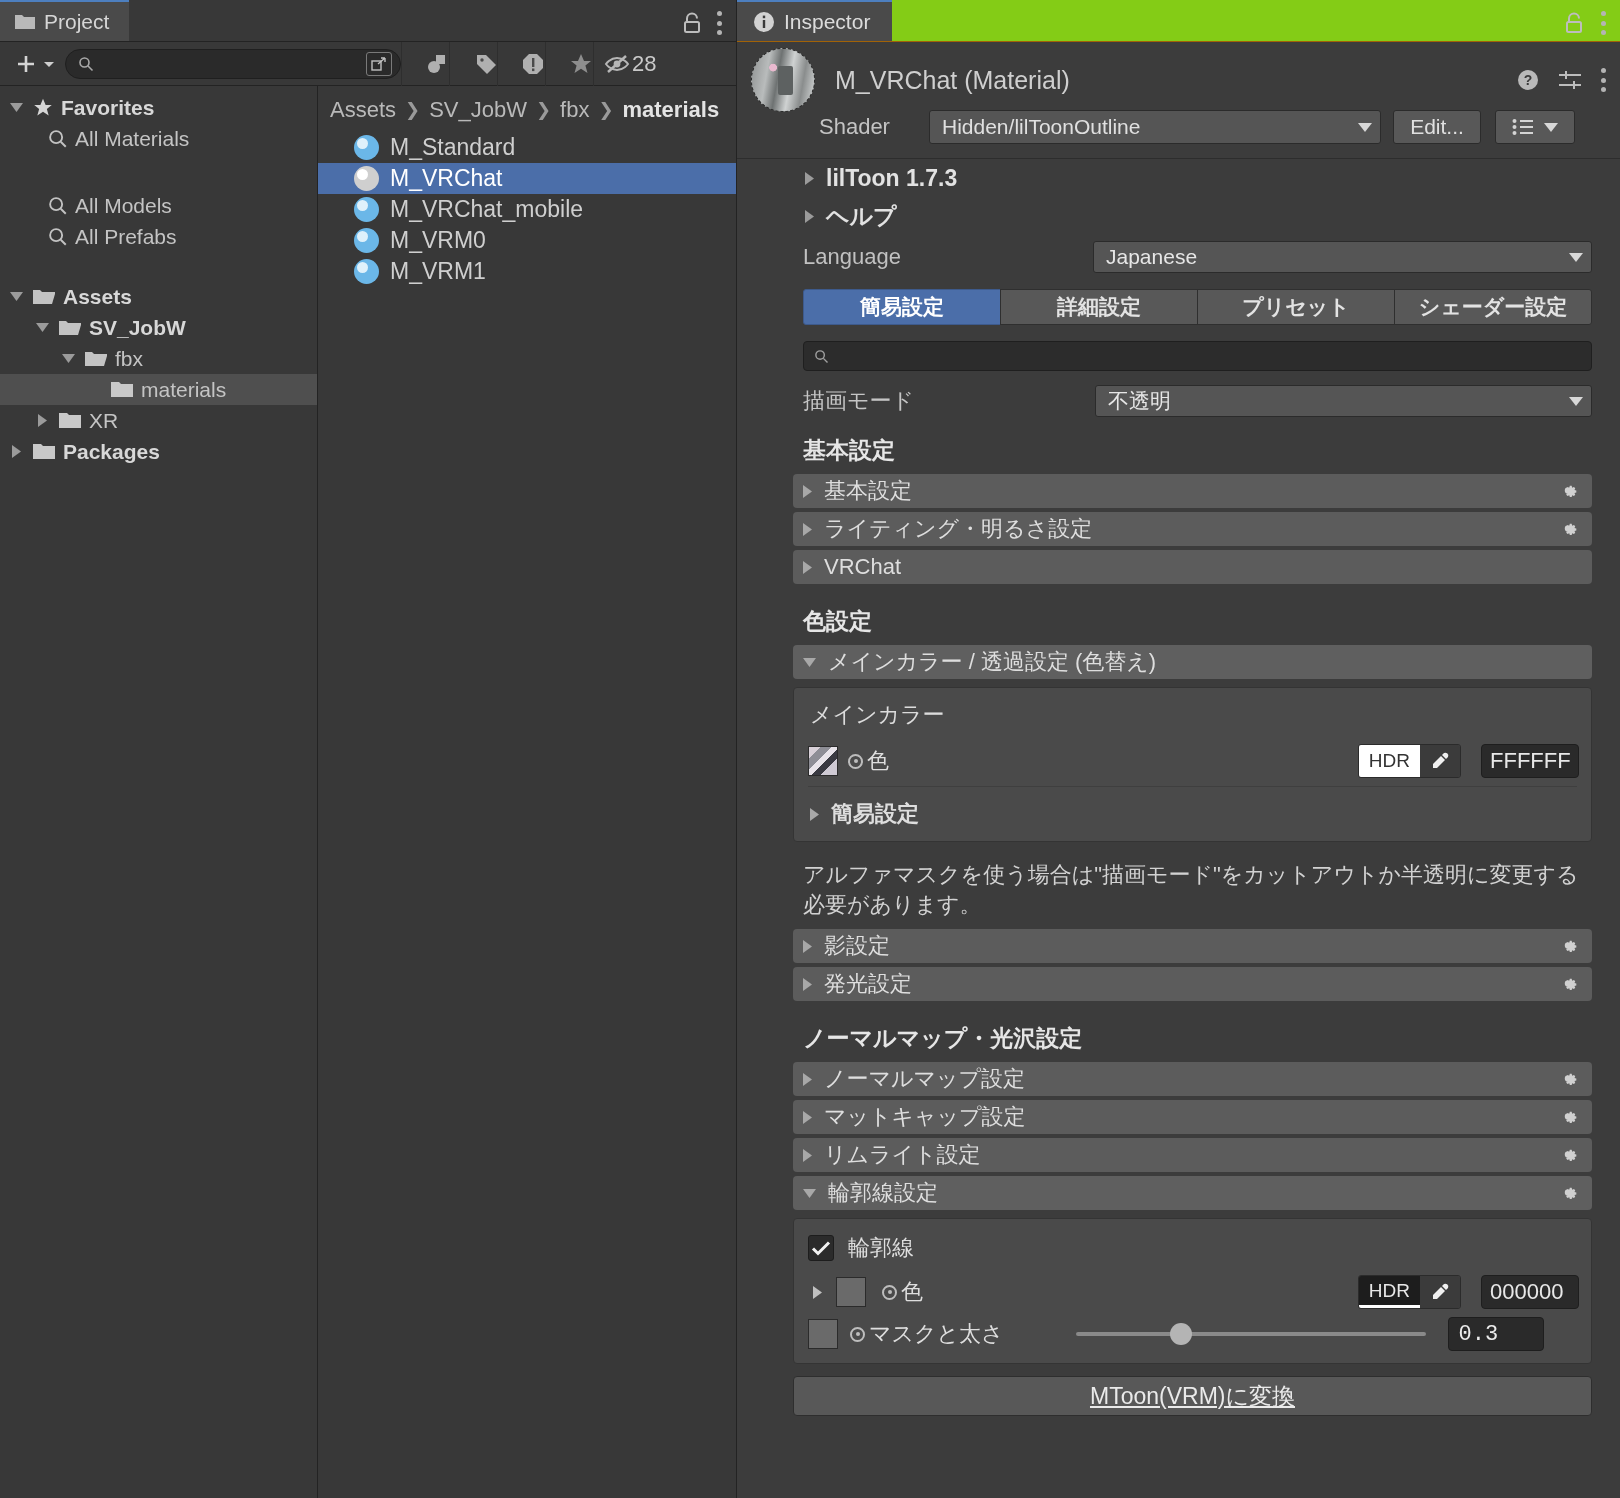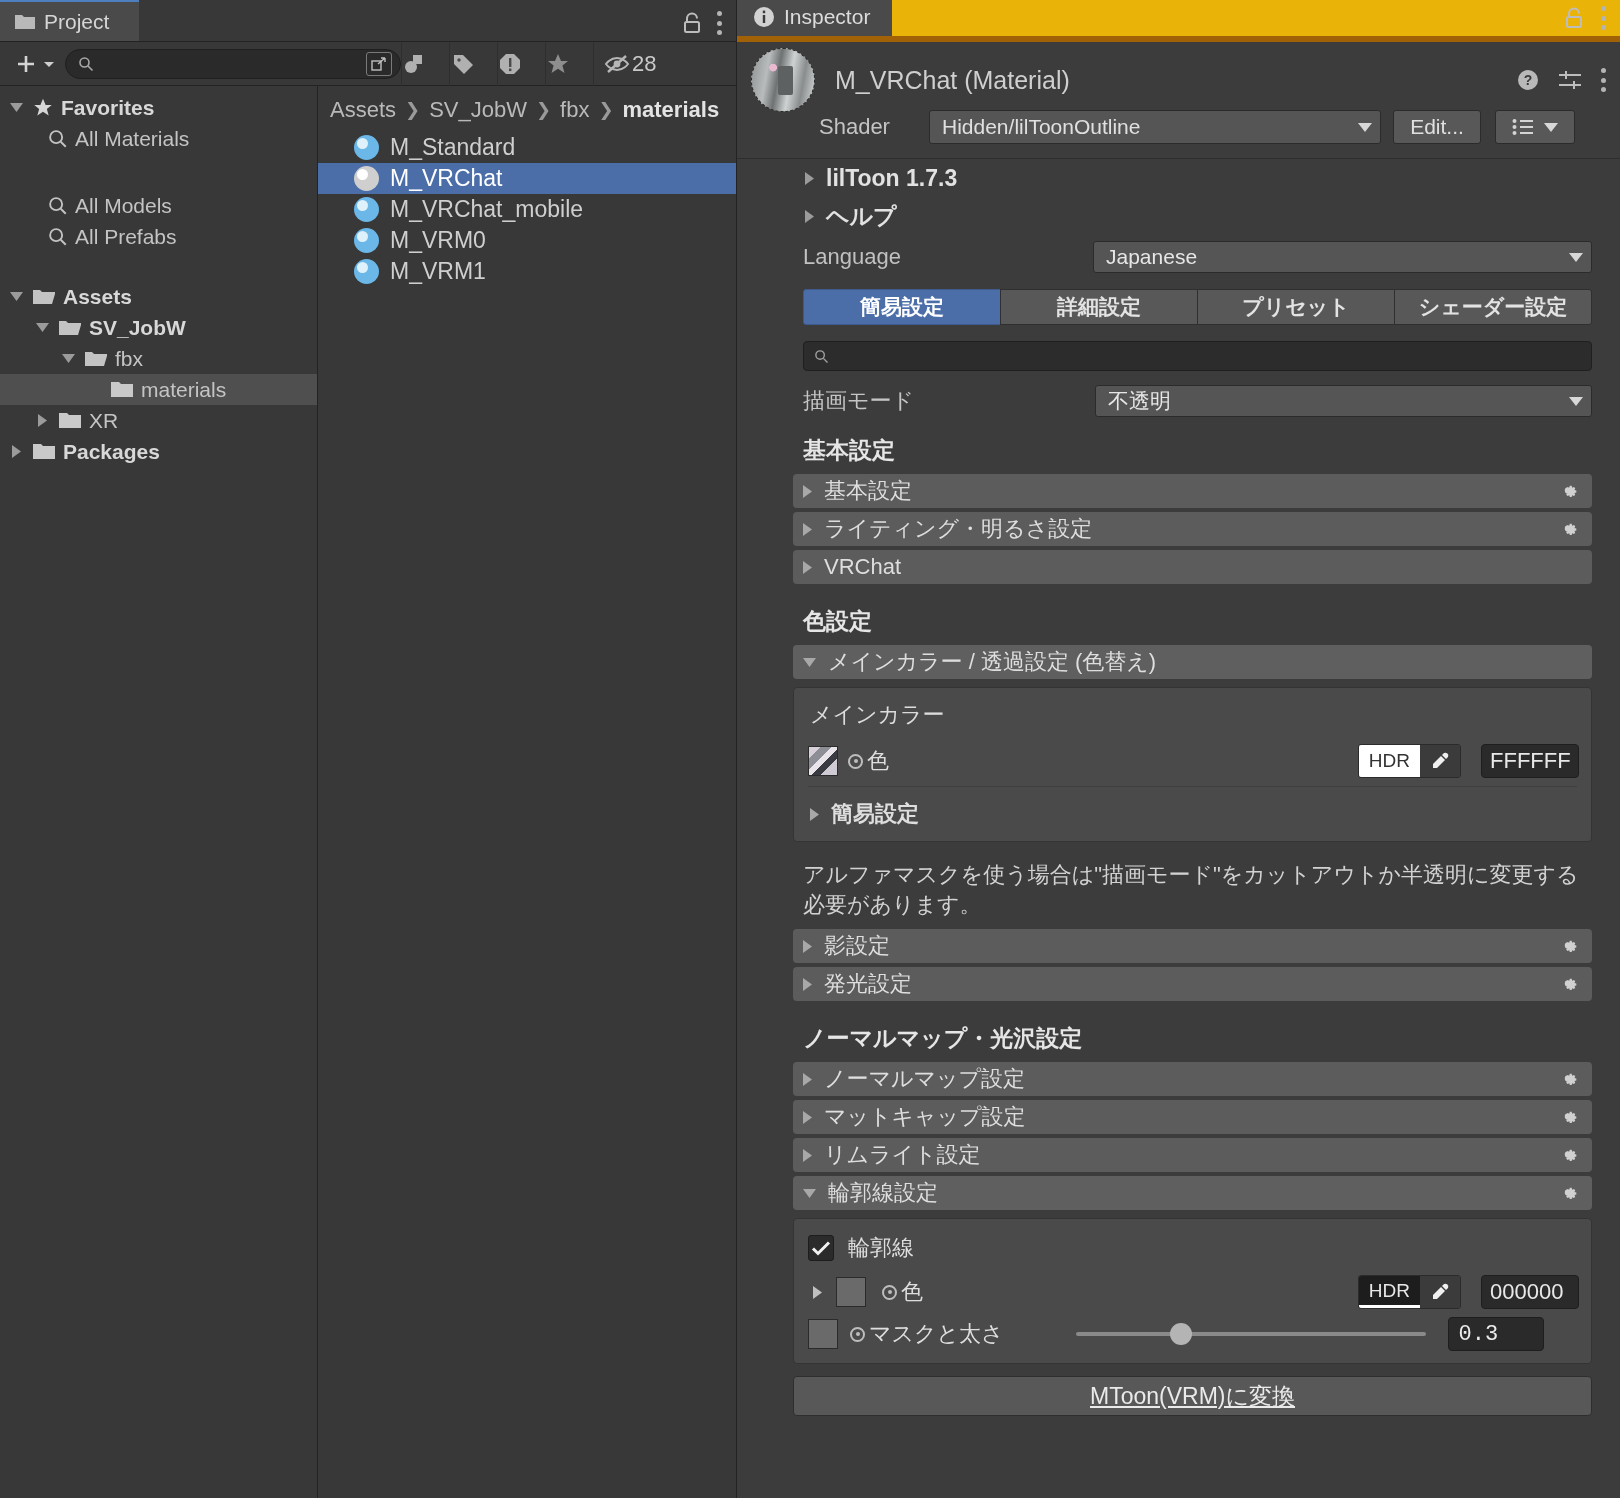--- a/index.html
+++ b/index.html
@@ -8,33 +8,33 @@
     background:#383838;
     font-family:"Liberation Sans","DejaVu Sans",sans-serif;
     color:#c4c4c4; font-size:20px;
     -webkit-font-smoothing:antialiased;
   }
   .app{position:relative;width:1620px;height:1498px;display:flex;}
 
   
   .project-panel{width:736px;height:1498px;background:#383838;position:relative;display:flex;flex-direction:column;}
   .tabbar{height:42px;background:#383838;position:relative;display:flex;align-items:flex-end;border-bottom:1px solid #232323;}
-  .tab{height:42px;background:#4a4a4a;display:flex;align-items:center;gap:8px;padding:0 30px 0 14px;
+  .tab{height:42px;background:#4a4a4a;display:flex;align-items:center;gap:8px;padding:0 20px 0 14px;
        border-top:3px solid #4d7fbf; position:relative;}
   .tab .tlabel{font-size:21px;color:#d6d6d6;}
   .tabbar-right{margin-left:auto;display:flex;align-items:center;gap:14px;padding:0 14px 6px 0;}
   .ico{display:inline-flex;align-items:center;justify-content:center;}
   .kebab{width:6px;height:24px;display:flex;flex-direction:column;justify-content:space-between;align-items:center;}
   .kebab i{display:block;width:5px;height:5px;border-radius:50%;background:#b4b4b4;}
 
   .toolbar{height:44px;background:#383838;display:flex;align-items:center;padding:0 0 0 8px;gap:0;border-bottom:1px solid #232323;}
   .plusbtn{display:flex;align-items:center;gap:5px;padding:0 10px 0 6px;}
   .searchwrap{position:relative;flex:0 0 auto;width:336px;height:30px;background:#2a2a2a;border:1px solid #1f1f1f;border-radius:15px;display:flex;align-items:center;padding:0 8px 0 12px;}
   .searchwrap input{flex:1;background:transparent;border:0;outline:0;color:#c8c8c8;font-size:17px;font-family:inherit;padding-left:8px;}
-  .tbtn{width:48px;height:44px;display:flex;align-items:center;justify-content:space-between;border-left:1px solid #2e2e2e;}
+  .tbtn{width:48px;height:44px;display:flex;align-items:center;justify-content:flex-end;border-left:1px solid #2e2e2e;}
   .tbtn.first{border-left:1px solid #2e2e2e;}
   .vis-count{font-size:22px;color:#c9c9c9;margin-left:2px;}
 
   .panelbody{flex:1;display:flex;min-height:0;}
   .tree{width:318px;background:#383838;border-right:1px solid #232323;padding-top:6px;overflow:hidden;}
   .trow{height:31px;display:flex;align-items:center;gap:7px;padding-right:6px;white-space:nowrap;}
   .trow.sel{background:#4f4f4f;}
   .tw{font-size:21px;}
   .tw.bold{font-weight:bold;color:#d8d8d8;}
   .arrow{width:17px;height:17px;flex:0 0 17px;display:inline-flex;align-items:center;justify-content:center;}
@@ -46,21 +46,21 @@
   .crumbs .cur{color:#e3e3e3;font-weight:bold;}
   .asset{height:31px;display:flex;align-items:center;gap:11px;padding-left:36px;font-size:23px;color:#cfcfcf;}
   .asset.sel{background:#4b6ea9;color:#fff;}
   .matball{width:25px;height:25px;border-radius:50%;flex:0 0 25px;position:relative;background:#6bb7e8;}
   .matball::after{content:"";position:absolute;left:3px;top:3px;width:11px;height:11px;border-radius:50%;background:#dff1fb;}
   .asset.sel .matball{background:#cfcfcf;}
   .asset.sel .matball::after{background:#fff;}
 
   
   .inspector{width:884px;height:1498px;background:#3c3c3c;display:flex;flex-direction:column;border-left:1px solid #232323;}
-  .itabbar{height:42px;background:#eab308;display:flex;align-items:flex-end;border-bottom:6px solid #a16207;}
+  .itabbar{height:42px;background:#84cc16;display:flex;align-items:flex-end;border-bottom:1px solid #a16207;}
   .itab{height:42px;background:#4a4a4a;display:flex;align-items:center;gap:9px;padding:0 22px 0 16px;border-top:3px solid #4d7fbf;}
   .itab .tlabel{font-size:21px;color:#dcdcdc;}
   .itab-right{margin-left:auto;display:flex;align-items:center;gap:16px;padding:0 14px 6px 0;}
 
   .mat-header{background:#3c3c3c;padding:10px 0 14px 0;border-bottom:1px solid #2d2d2d;position:relative;}
   .mat-title-row{display:flex;align-items:center;padding-left:14px;height:56px;}
   .preview{width:64px;height:64px;border-radius:50%;flex:0 0 64px;
       background:
         radial-gradient(circle at 34% 30%, #e9b9cf 0 6%, transparent 7%),
         linear-gradient(100deg,#8d9090 0%,#b9bcbc 26%,#6e7272 42%,#cfd2d2 60%,#8a8d8d 78%,#dadddd 100%);

